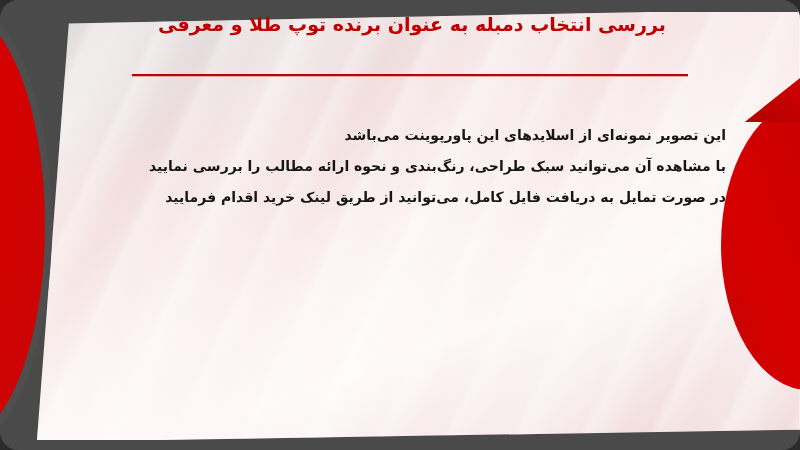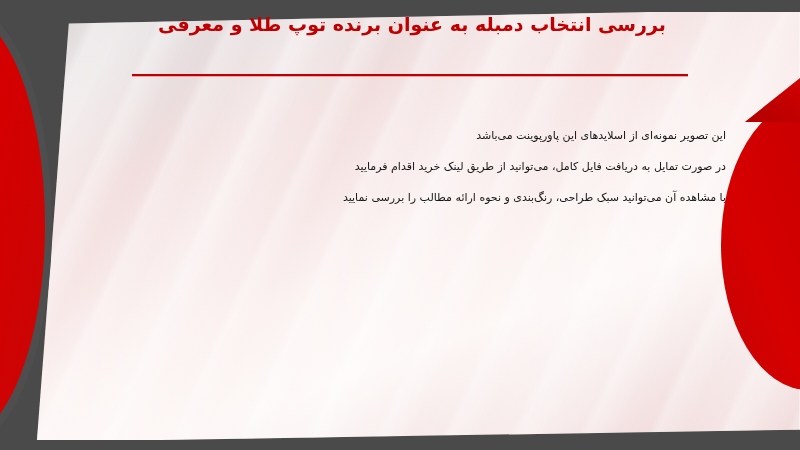--- a/index.html
+++ b/index.html
@@ -9,20 +9,21 @@
     background: #2b2b2b;
   }
 
   .slide {
     position: relative;
     width: 800px;
     height: 450px;
     overflow: hidden;
     background: #4a4a4a;
     font-family: "DejaVu Sans", "Liberation Sans", sans-serif;
+    border-radius: 19px;
   }
 
   
   .frame-bg {
     position: absolute;
     inset: 0;
     background: #4a4a4a;
   }
 
   
@@ -161,23 +162,23 @@
   .body-block {
     position: absolute;
     right: 74px;
     top: 120px;
     width: 650px;
     text-align: right;
     direction: rtl;
   }
   .body-line {
     color: #161616;
-    font-size: 11px;
+    font-size: 14px;
     line-height: 31px;
-    font-weight: normal;
+    font-weight: bold;
     white-space: nowrap;
   }
 </style>
 </head>
 <body>
 
 <div class="slide">
 
   <div class="frame-bg"></div>
 
@@ -195,17 +196,17 @@
   <div class="bottom-band"></div>
 
   <div class="title-block">
     <div class="title-line">بررسی انتخاب دمبله به عنوان برنده توپ طلا و معرفی</div>
   </div>
 
   <div class="title-rule"></div>
 
   <div class="body-block">
     <div class="body-line">این تصویر نمونه‌ای از اسلایدهای این پاورپوینت می‌باشد</div>
+    <div class="body-line">با مشاهده آن می‌توانید سبک طراحی، رنگ‌بندی و نحوه ارائه مطالب را بررسی نمایید</div>
     <div class="body-line">در صورت تمایل به دریافت فایل کامل، می‌توانید از طریق لینک خرید اقدام فرمایید</div>
-    <div class="body-line">با مشاهده آن می‌توانید سبک طراحی، رنگ‌بندی و نحوه ارائه مطالب را بررسی نمایید</div>
   </div>
 
 </div>
 
 </body></html>

